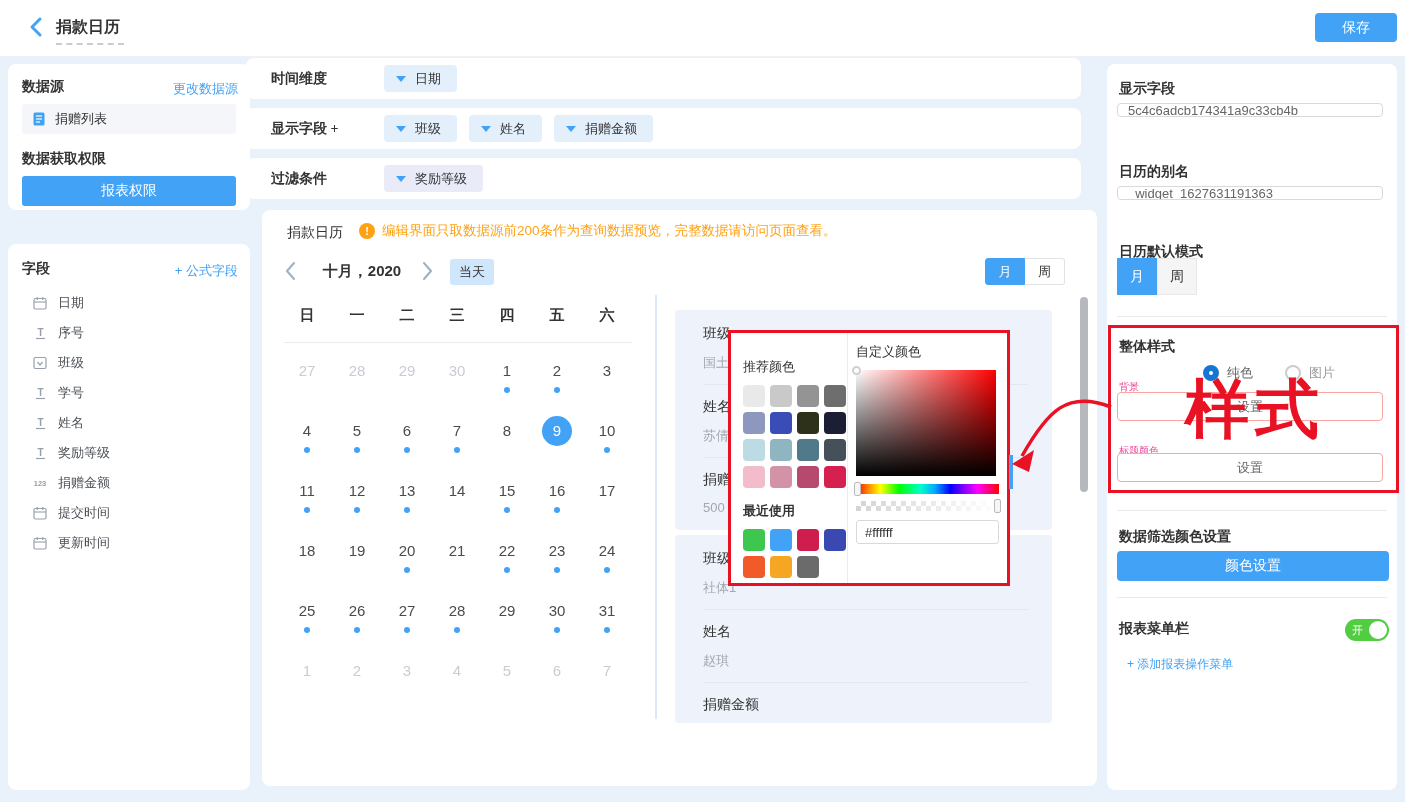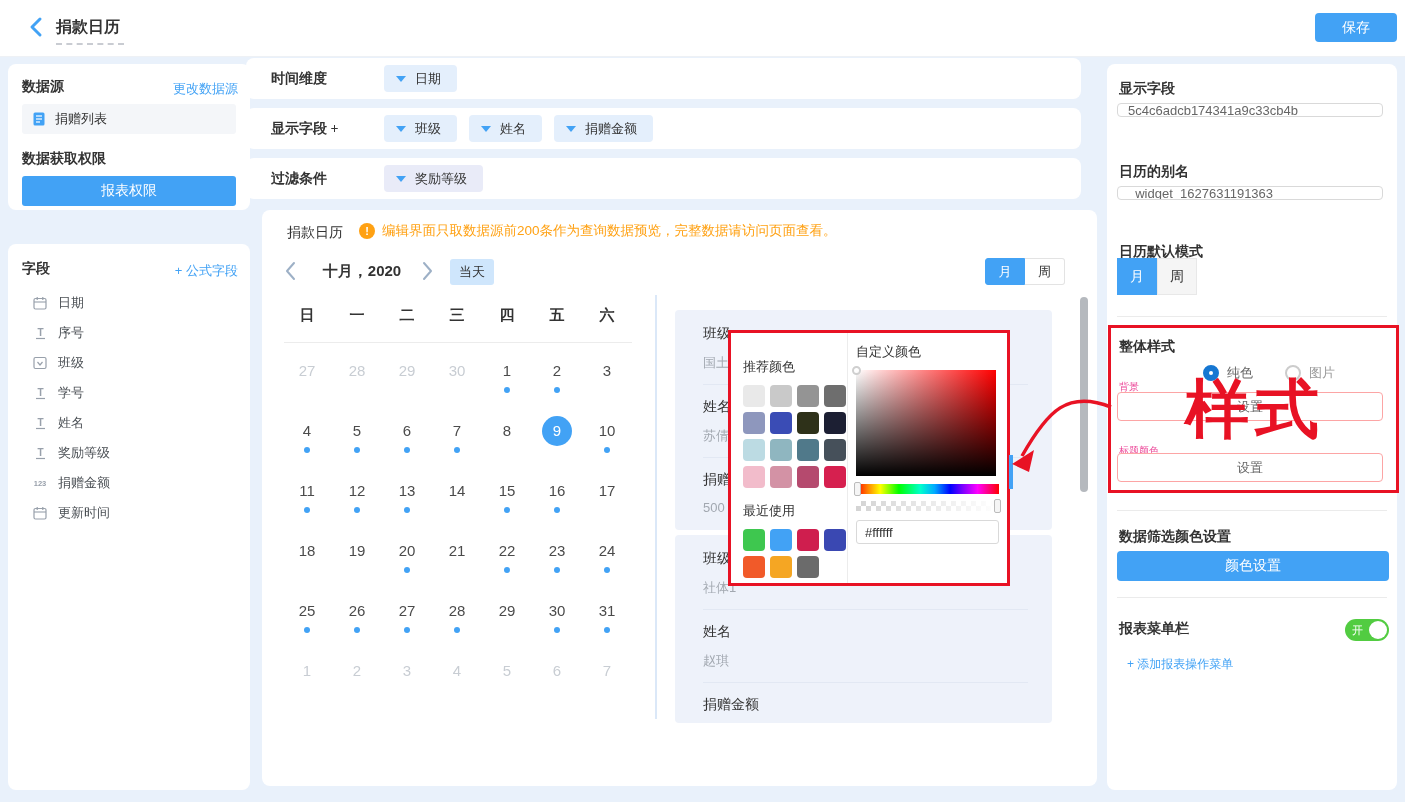--- a/index.html
+++ b/index.html
@@ -75,21 +75,21 @@
   .rec-lab { font-size:14px; color:#333; margin-bottom:11px; }
   .rec-val { font-size:13px; color:#a2a8b0; }
   .panel-scrollbar { position:absolute; left:818px; top:87px; width:8px; height:195px; background:#b5b9be; border-radius:4px; cursor:pointer; }
 
   
   .picker { position:absolute; left:728px; top:330px; width:282px; height:256px; background:#fff; border:3px solid #e81224; z-index:30; display:flex; }
   .pk-left { width:121px; padding:25px 0 0 12px; }
   .pk-title { font-size:13px; color:#333; font-weight:500; }
   .sw-grid { display:grid; grid-template-columns:repeat(4,22px); gap:5px; margin-top:9px; width:103px; }
   .sw { width:22px; height:22px; border-radius:4px; cursor:pointer; }
-  .pk-recent-title { margin-top:14px; }
+  .pk-recent-title { margin-top:14px;font-weight:bold; }
   .pk-right { flex:1; border-left:1px solid #ececec; padding:10px 8px 0 8px; }
   .grad { position:relative; width:140px; height:106px; margin-top:9px;
     background:linear-gradient(to top,#000,rgba(0,0,0,0)),linear-gradient(to right,#fff,#f00); cursor:crosshair; }
   .grad-ring { position:absolute; left:-4px; top:-4px; width:9px; height:9px; border:2px solid #cfcfcf; border-radius:50%; background:rgba(255,255,255,.6); }
   .hue { position:relative; width:143px; height:10px; margin-top:8px; cursor:pointer;
     background:linear-gradient(to right,#f00 0%,#ff8000 8%,#ff0 17%,#0f0 30%,#0fc 45%,#00aaff 55%,#00f 66%,#8000ff 75%,#f0f 85%,#f00 100%); }
   .hue-thumb { position:absolute; left:-2px; top:-2px; width:7px; height:14px; background:#f5f5f5; border:1px solid #bbb; border-radius:2px; }
   .alpha { position:relative; width:143px; height:10px; margin-top:7px; cursor:pointer;
     background-image:linear-gradient(to right,rgba(255,255,255,.2),#fff),
       linear-gradient(45deg,#c9c9c9 25%,transparent 25%,transparent 75%,#c9c9c9 75%),
@@ -228,20 +228,31 @@
       </div>
       <div class="field-item">
         <span class="ficon">
           <svg width="14" height="14" viewBox="0 0 14 14">
             <rect x="1" y="2.5" width="12" height="10.5" rx="1.5" fill="none" stroke="#98a0ab" stroke-width="1.2"></rect>
             <line x1="1" y1="6" x2="13" y2="6" stroke="#98a0ab" stroke-width="1.1"></line>
             <line x1="4.2" y1="1" x2="4.2" y2="4" stroke="#98a0ab" stroke-width="1.2"></line>
             <line x1="9.8" y1="1" x2="9.8" y2="4" stroke="#98a0ab" stroke-width="1.2"></line>
           </svg>
         </span>
+        <span>提交时间</span>
+      </div>
+      <div class="field-item">
+        <span class="ficon">
+          <svg width="14" height="14" viewBox="0 0 14 14">
+            <rect x="1" y="2.5" width="12" height="10.5" rx="1.5" fill="none" stroke="#98a0ab" stroke-width="1.2"></rect>
+            <line x1="1" y1="6" x2="13" y2="6" stroke="#98a0ab" stroke-width="1.1"></line>
+            <line x1="4.2" y1="1" x2="4.2" y2="4" stroke="#98a0ab" stroke-width="1.2"></line>
+            <line x1="9.8" y1="1" x2="9.8" y2="4" stroke="#98a0ab" stroke-width="1.2"></line>
+          </svg>
+        </span>
         <span>更新时间</span>
       </div>
     </div>
 </div>
 
 <div class="card cfg-row" style="top:58px">
   <span class="lab">时间维度</span>
   <div class="tagwrap">
       <span class="tag">
         <span class="tri"></span>

